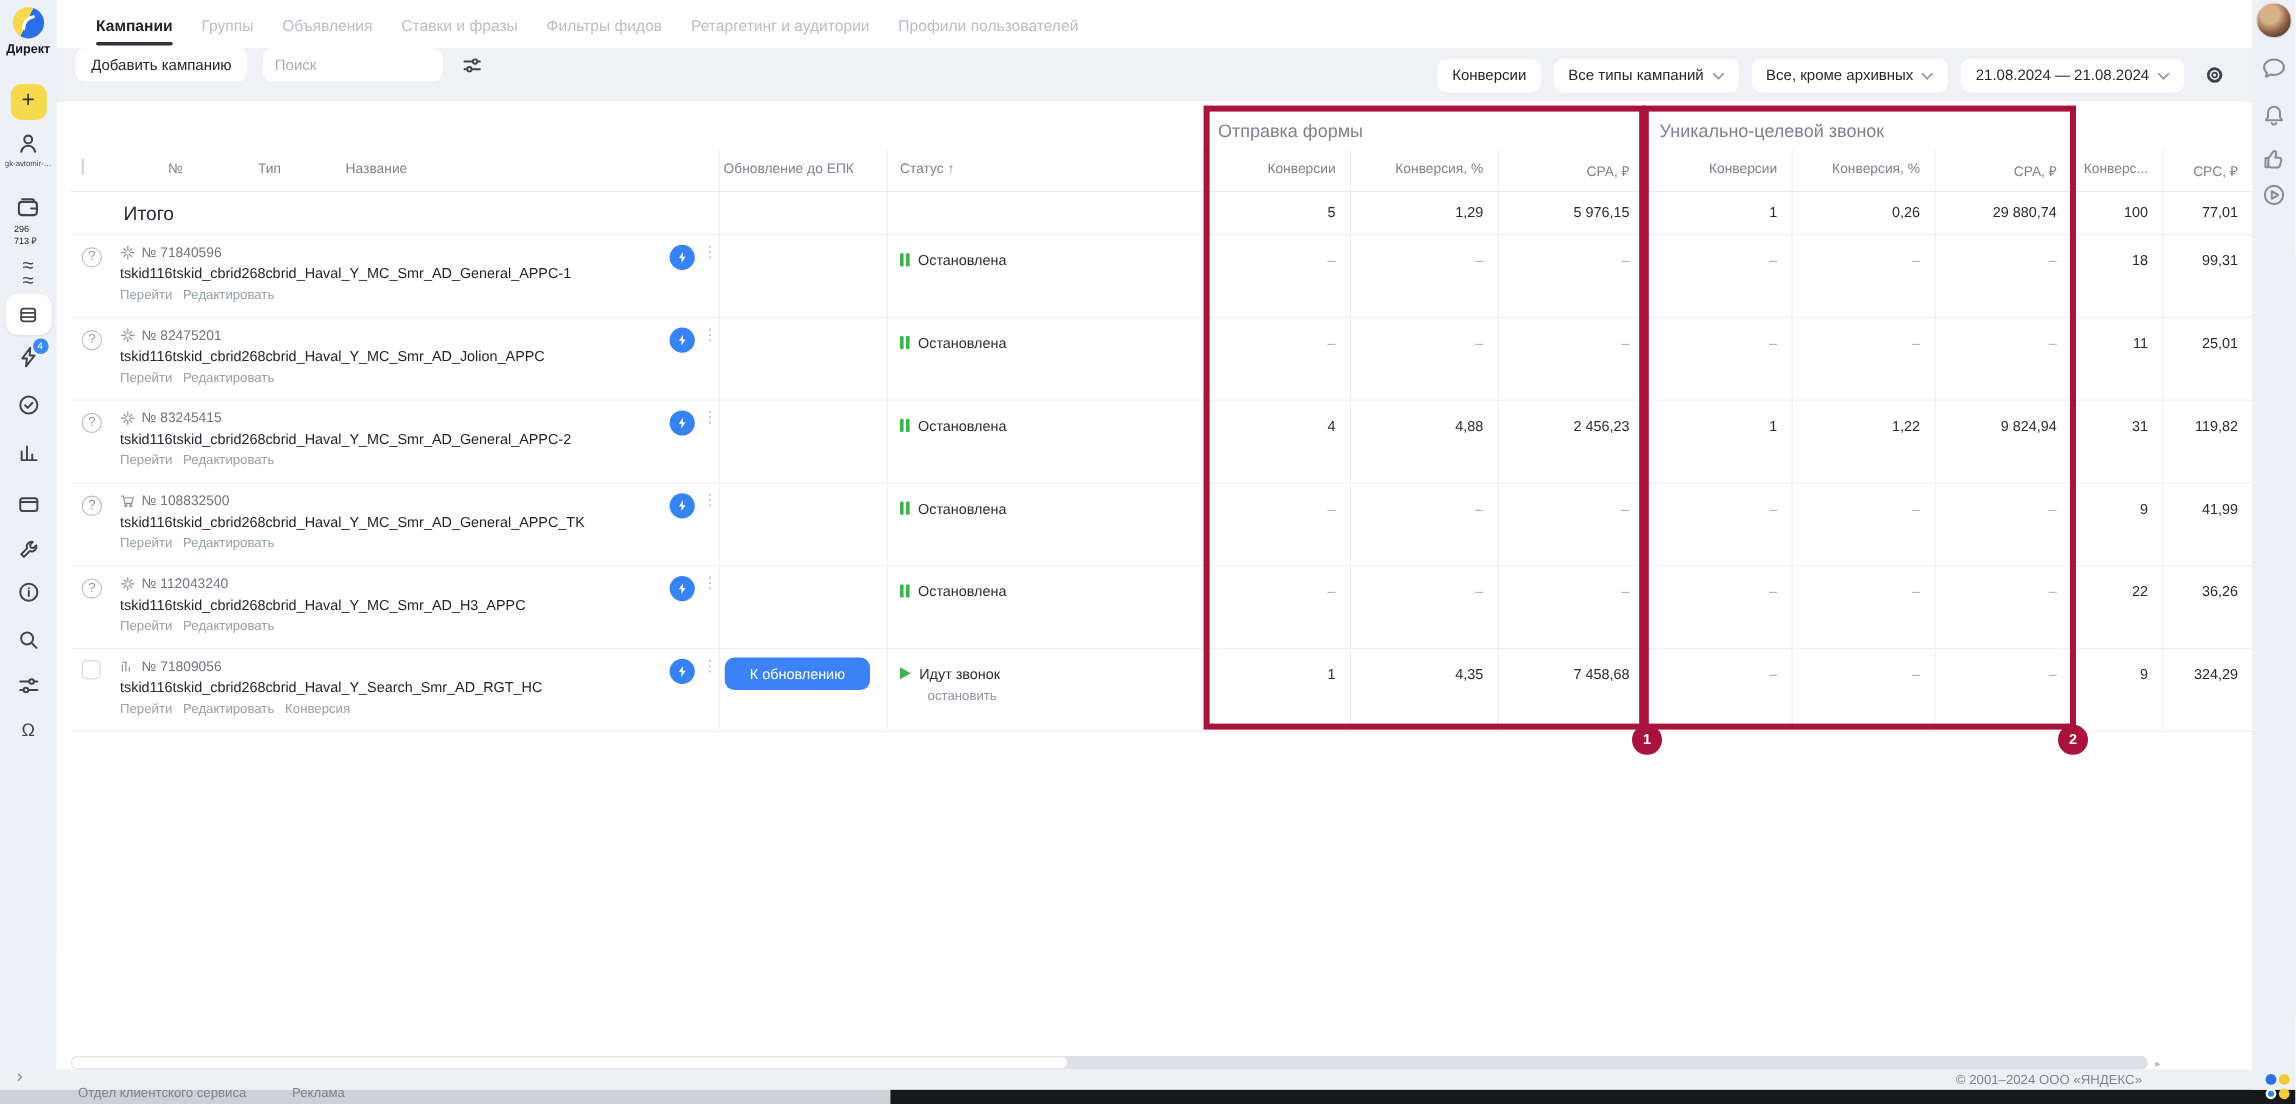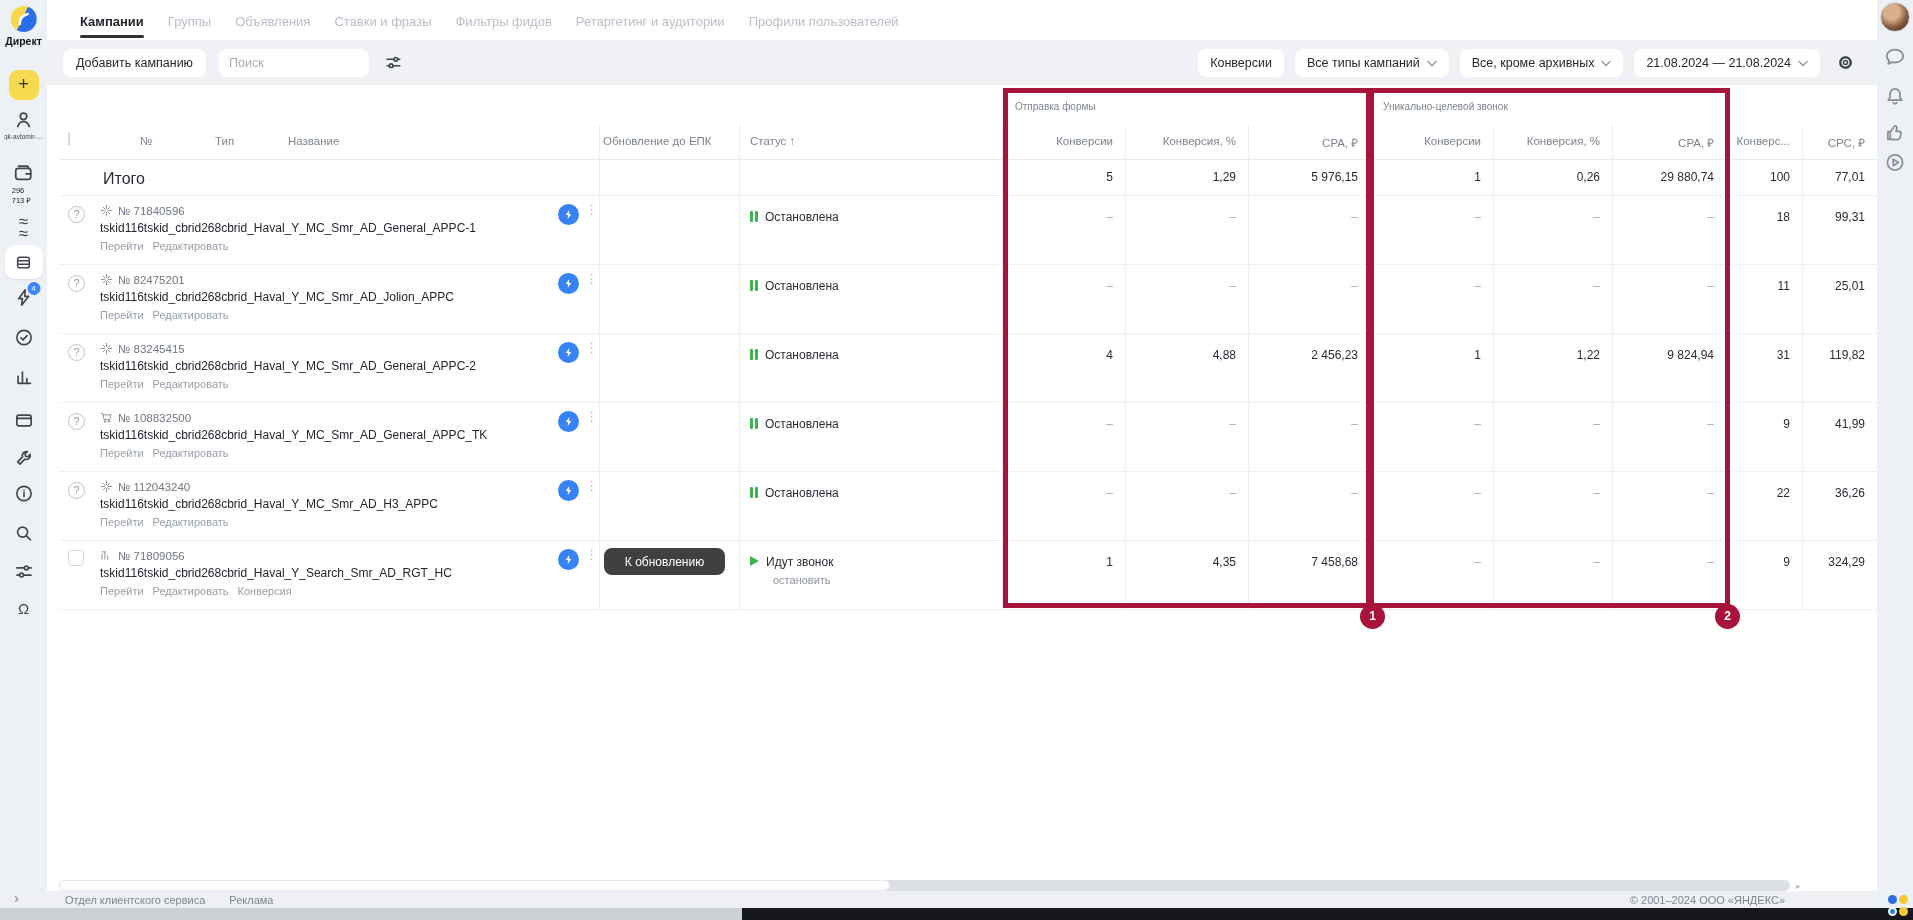--- a/index.html
+++ b/index.html
@@ -29,36 +29,36 @@
   .rr svg { stroke:#878e98; fill:none; stroke-width:1.3; stroke-linecap:round; stroke-linejoin:round; }
   .avatar { width:30px; height:30px; border-radius:50%; background:radial-gradient(circle at 38% 32%, #d8b08a 0 30%, #8a5f42 58%, #3a2a20 92%); border:1px solid #d7dbe0; }
 
   
   .topbar { position:absolute; left:47px; top:0; width:1830px; height:40px; background:#fff; display:flex; align-items:center; padding-left:33px; z-index:2; }
   .tab { position:relative; height:36px; line-height:40px; margin-right:24px; font-size:13px; color:#b9bfc8; cursor:pointer; white-space:nowrap; }
   .tab.active { color:#1f2329; font-weight:bold; }
   .tab.active::after { content:""; position:absolute; left:0; right:0; bottom:0; height:3px; background:#2f3337; border-radius:2px; }
 
   
-  .toolbar { position:absolute; left:47px; top:40px; width:1830px; height:45px; background:#eff1f5; display:flex; align-items:center; padding:0 18px 0 16px; z-index:2; }
+  .toolbar { position:absolute; left:47px; top:40px; width:1830px; height:45px; background:#eff1f5; display:flex; padding:0 18px 0 16px; z-index:2; }
   .btn-white { height:28px; background:#fff; border:none; border-radius:8px; padding:0 13px; font-size:12.5px; color:#24282e; font-family:inherit; cursor:pointer; white-space:nowrap; }
   .search { height:28px; width:150px; background:#fff; border:none; border-radius:8px; margin-left:13px; padding:0 10px; font-size:12.5px; font-family:inherit; color:#24282e; }
   .search::placeholder { color:#a8aeb6; }
   .iconbtn { width:28px; height:28px; border-radius:8px; margin-left:10px; display:flex; align-items:center; justify-content:center; cursor:pointer; }
   .iconbtn svg { stroke:#3f444b; fill:none; stroke-width:1.5; stroke-linecap:round; }
   .tb-right { margin-left:auto; display:flex; align-items:center; gap:11px; }
   .chip { height:28px; background:#fff; border-radius:8px; padding:0 12px; display:flex; align-items:center; gap:7px; font-size:12.5px; color:#24282e; cursor:pointer; white-space:nowrap; }
   .chev svg { stroke:#9aa1ab; fill:none; stroke-width:1.6; stroke-linecap:round; }
 
   
   .content { position:absolute; left:47px; top:85px; width:1830px; height:808px; background:#fff; z-index:1; }
   .table { position:absolute; left:12px; top:3px; width:1819px; }
   .grid { display:grid; grid-template-columns:36px 505px 140px 263px 123px 123px 122px 123px 119px 114px 76px 75px; }
   .ghead { display:grid; grid-template-columns:944px 368px 356px 151px; height:37px; }
-  .gtitle { font-size:10px; color:#7d848e; padding:13px 0 0 12px; white-space:nowrap; overflow:hidden; }
+  .gtitle { font-size:15px; color:#7d848e; padding:13px 0 0 12px; white-space:nowrap; overflow:hidden; }
   .hrow { height:35px; border-bottom:1px solid #e7eaee; font-size:11.5px; color:#7d848e; }
   .hrow > div { position:relative; }
   .hnum { text-align:right; padding:10px 12px 0 0; border-right:1px solid #eceef1; white-space:nowrap; overflow:hidden; }
   .hmain span { position:absolute; top:10px; }
   .cbox { width:16px; height:16px; border:1.5px solid #d6dade; border-radius:4px; background:#fff; cursor:pointer; }
   .trow { border-bottom:1px solid #eef0f3; }
   .trow > div, .hrow > div { min-width:0; }
   .sel { padding:8px 0 0 9px; }
   .mainc { position:relative; padding:8px 0 0 5px; border-right:1px solid #eceef1; }
   .epkc { border-right:1px solid #eceef1; padding:7px 0 0 4px; }
@@ -73,33 +73,33 @@
   .rlinks { margin-top:5px; font-size:11px; color:#98a0a9; display:flex; gap:9px; }
   .rlinks span { cursor:pointer; }
   .rowact { position:absolute; right:8px; top:8px; display:flex; align-items:flex-start; gap:6px; }
   .boltbadge { width:21px; height:21px; border-radius:50%; background:#3583f7; display:flex; align-items:center; justify-content:center; cursor:pointer; }
   .vdots { color:#b6bcc4; font-size:13px; letter-spacing:0; line-height:7px; width:6px; text-align:center; cursor:pointer; padding-top:2px; }
   .qicon { display:inline-block; width:17px; height:17px; border:1.5px solid #bcc2c9; border-radius:50%; color:#949ba4; font-size:11px; line-height:14px; text-align:center; cursor:pointer; }
   .pauseic { display:inline-flex; gap:2px; margin-right:7px; vertical-align:-1px; }
   .pauseic i { width:3px; height:11px; background:#3bb54a; border-radius:1px; }
   .playic { display:inline-block; width:0; height:0; border-left:9px solid #3bb54a; border-top:5.5px solid transparent; border-bottom:5.5px solid transparent; margin-right:7px; }
   .stopaction { font-size:11px; color:#8d939c; margin:5px 16px 0 23px; cursor:pointer; }
-  .epkbtn { width:121px; height:27px; background:#404040; border:none; border-radius:8px; color:#fff; font-size:12px; font-family:inherit; cursor:pointer; }
+  .epkbtn { width:121px; height:27px; background:#3b82f6; border:none; border-radius:8px; color:#fff; font-size:12px; font-family:inherit; cursor:pointer; }
   .dash { color:#a4aab2; }
 
   
   .redbox { position:absolute; border:5px solid #a9123a; background:transparent; z-index:6; pointer-events:none; }
   .redbadge { position:absolute; width:25px; height:25px; border-radius:50%; background:#a9123a; color:#fff; font-size:12px; font-weight:bold; text-align:center; line-height:25px; z-index:7; }
 
   
   .hscroll { position:absolute; left:59px; top:880px; width:1731px; height:11px; background:#dde0e5; border-radius:6px; z-index:3; }
   .hthumb { position:absolute; left:0; top:0; width:831px; height:11px; background:#fdfdfe; border:1px solid #e6e8ec; border-radius:6px; cursor:grab; }
   .harrow { position:absolute; top:881px; font-size:9px; color:#b9bec6; z-index:4; }
   .footer { position:absolute; left:0; top:891px; width:1913px; height:17px; background:#eef0f4; font-size:11px; color:#7e858f; z-index:2; }
-  .footer .flinks { position:absolute; left:65px; top:3px; display:flex; gap:24px; }
+  .footer .flinks { position:absolute; left:65px; top:14px; display:flex; gap:38px; }
   .footer .flinks span { cursor:pointer; }
   .fcopy { position:absolute; right:128px; top:3px; color:#7e858f; }
   .bstrip-l { position:absolute; left:0; top:908px; width:742px; height:12px; background:#cdd0d4; }
   .bstrip-r { position:absolute; left:742px; top:908px; width:1171px; height:12px; background:#17181c; }
   .widget4 { position:absolute; right:3px; top:895px; width:22px; height:22px; display:grid; grid-template-columns:10px 10px; gap:1px; z-index:9; }
   .widget4 i { width:9px; height:9px; border-radius:50%; }
   .w1{background:#2b6fe3;} .w2{background:#f3c832;} .w3{background:#1e88e5; border:2px solid #fff;} .w4{background:#f7cb3c; border-radius:2px;}
 </style>
 </head>
 <body>

